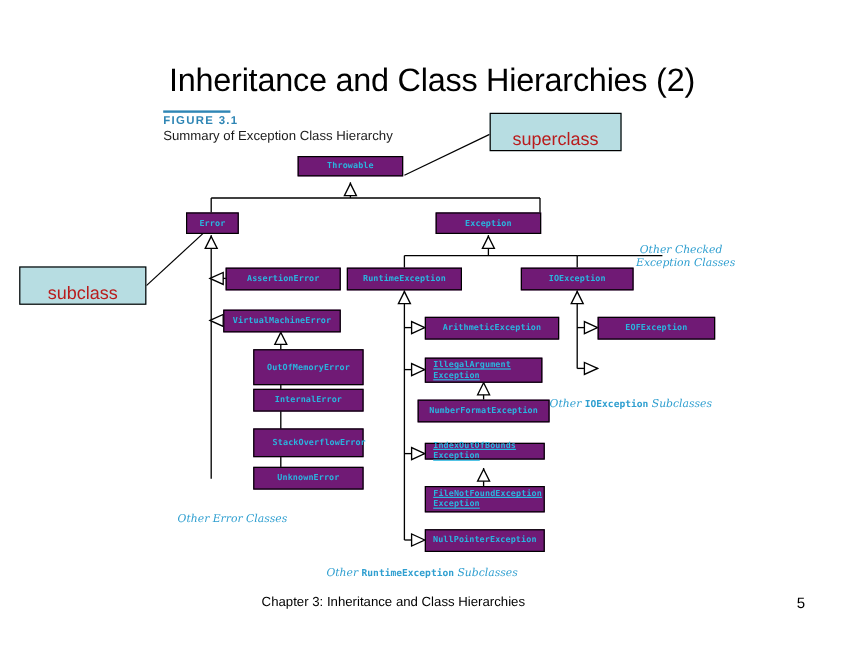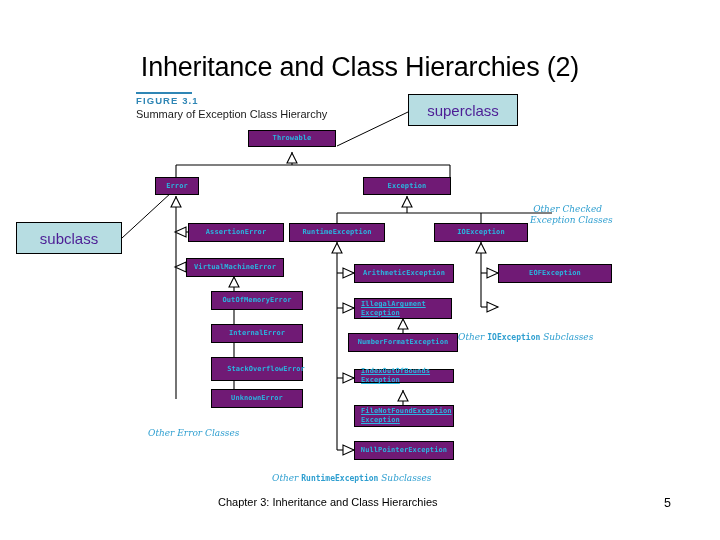--- a/index.html
+++ b/index.html
@@ -40,24 +40,24 @@
     font-family:Liberation Sans, sans-serif;
     font-size:11px;color:#1b1b1b;white-space:nowrap;
   }
 
   
   .callout{
     position:absolute;
     background:#b7dde2;
     border:1px solid #000000;
     box-sizing:border-box;
-    color:#4c1d95;
+    color:#b91c1c;
     font-family:"Liberation Sans", sans-serif;
     font-size:15px;
-    display:flex;align-items:center;justify-content:center;
+    display:flex;align-items:flex-end;justify-content:center;
   }
   #callout-superclass{left:408px;top:94px;width:110px;height:32px;}
   #callout-subclass{left:16px;top:222px;width:106px;height:32px;}
 
   
   .node{
     position:absolute;
     background:#701a75;
     border:1.2px solid #000000;
     box-sizing:border-box;
@@ -223,29 +223,29 @@
   </div>
 
   <div class="node" style="left:434px;top:223px;width:94px;height:19px;">
     <span>IOException</span>
   </div>
 
   <div class="node" style="left:186px;top:258px;width:98px;height:19px;">
     <span>VirtualMachineError</span>
   </div>
 
-  <div class="node" style="left:354px;top:264px;width:100px;height:19px;">
+  <div class="node" style="left:354px;top:264px;width:112px;height:19px;">
     <span>ArithmeticException</span>
   </div>
 
-  <div class="node" style="left:498px;top:264px;width:114px;height:19px;">
+  <div class="node" style="left:498px;top:264px;width:98px;height:19px;">
     <span>EOFException</span>
   </div>
 
-  <div class="node" style="left:211px;top:291px;width:92px;height:19px;">
+  <div class="node" style="left:211px;top:291px;width:92px;height:30px;">
     <span>OutOfMemoryError</span>
   </div>
 
   <div class="node two-line" style="left:354px;top:298px;width:98px;height:21px;">
     <span>
       <span>IllegalArgument</span><br>
       <span>Exception</span>
     </span>
   </div>
 

